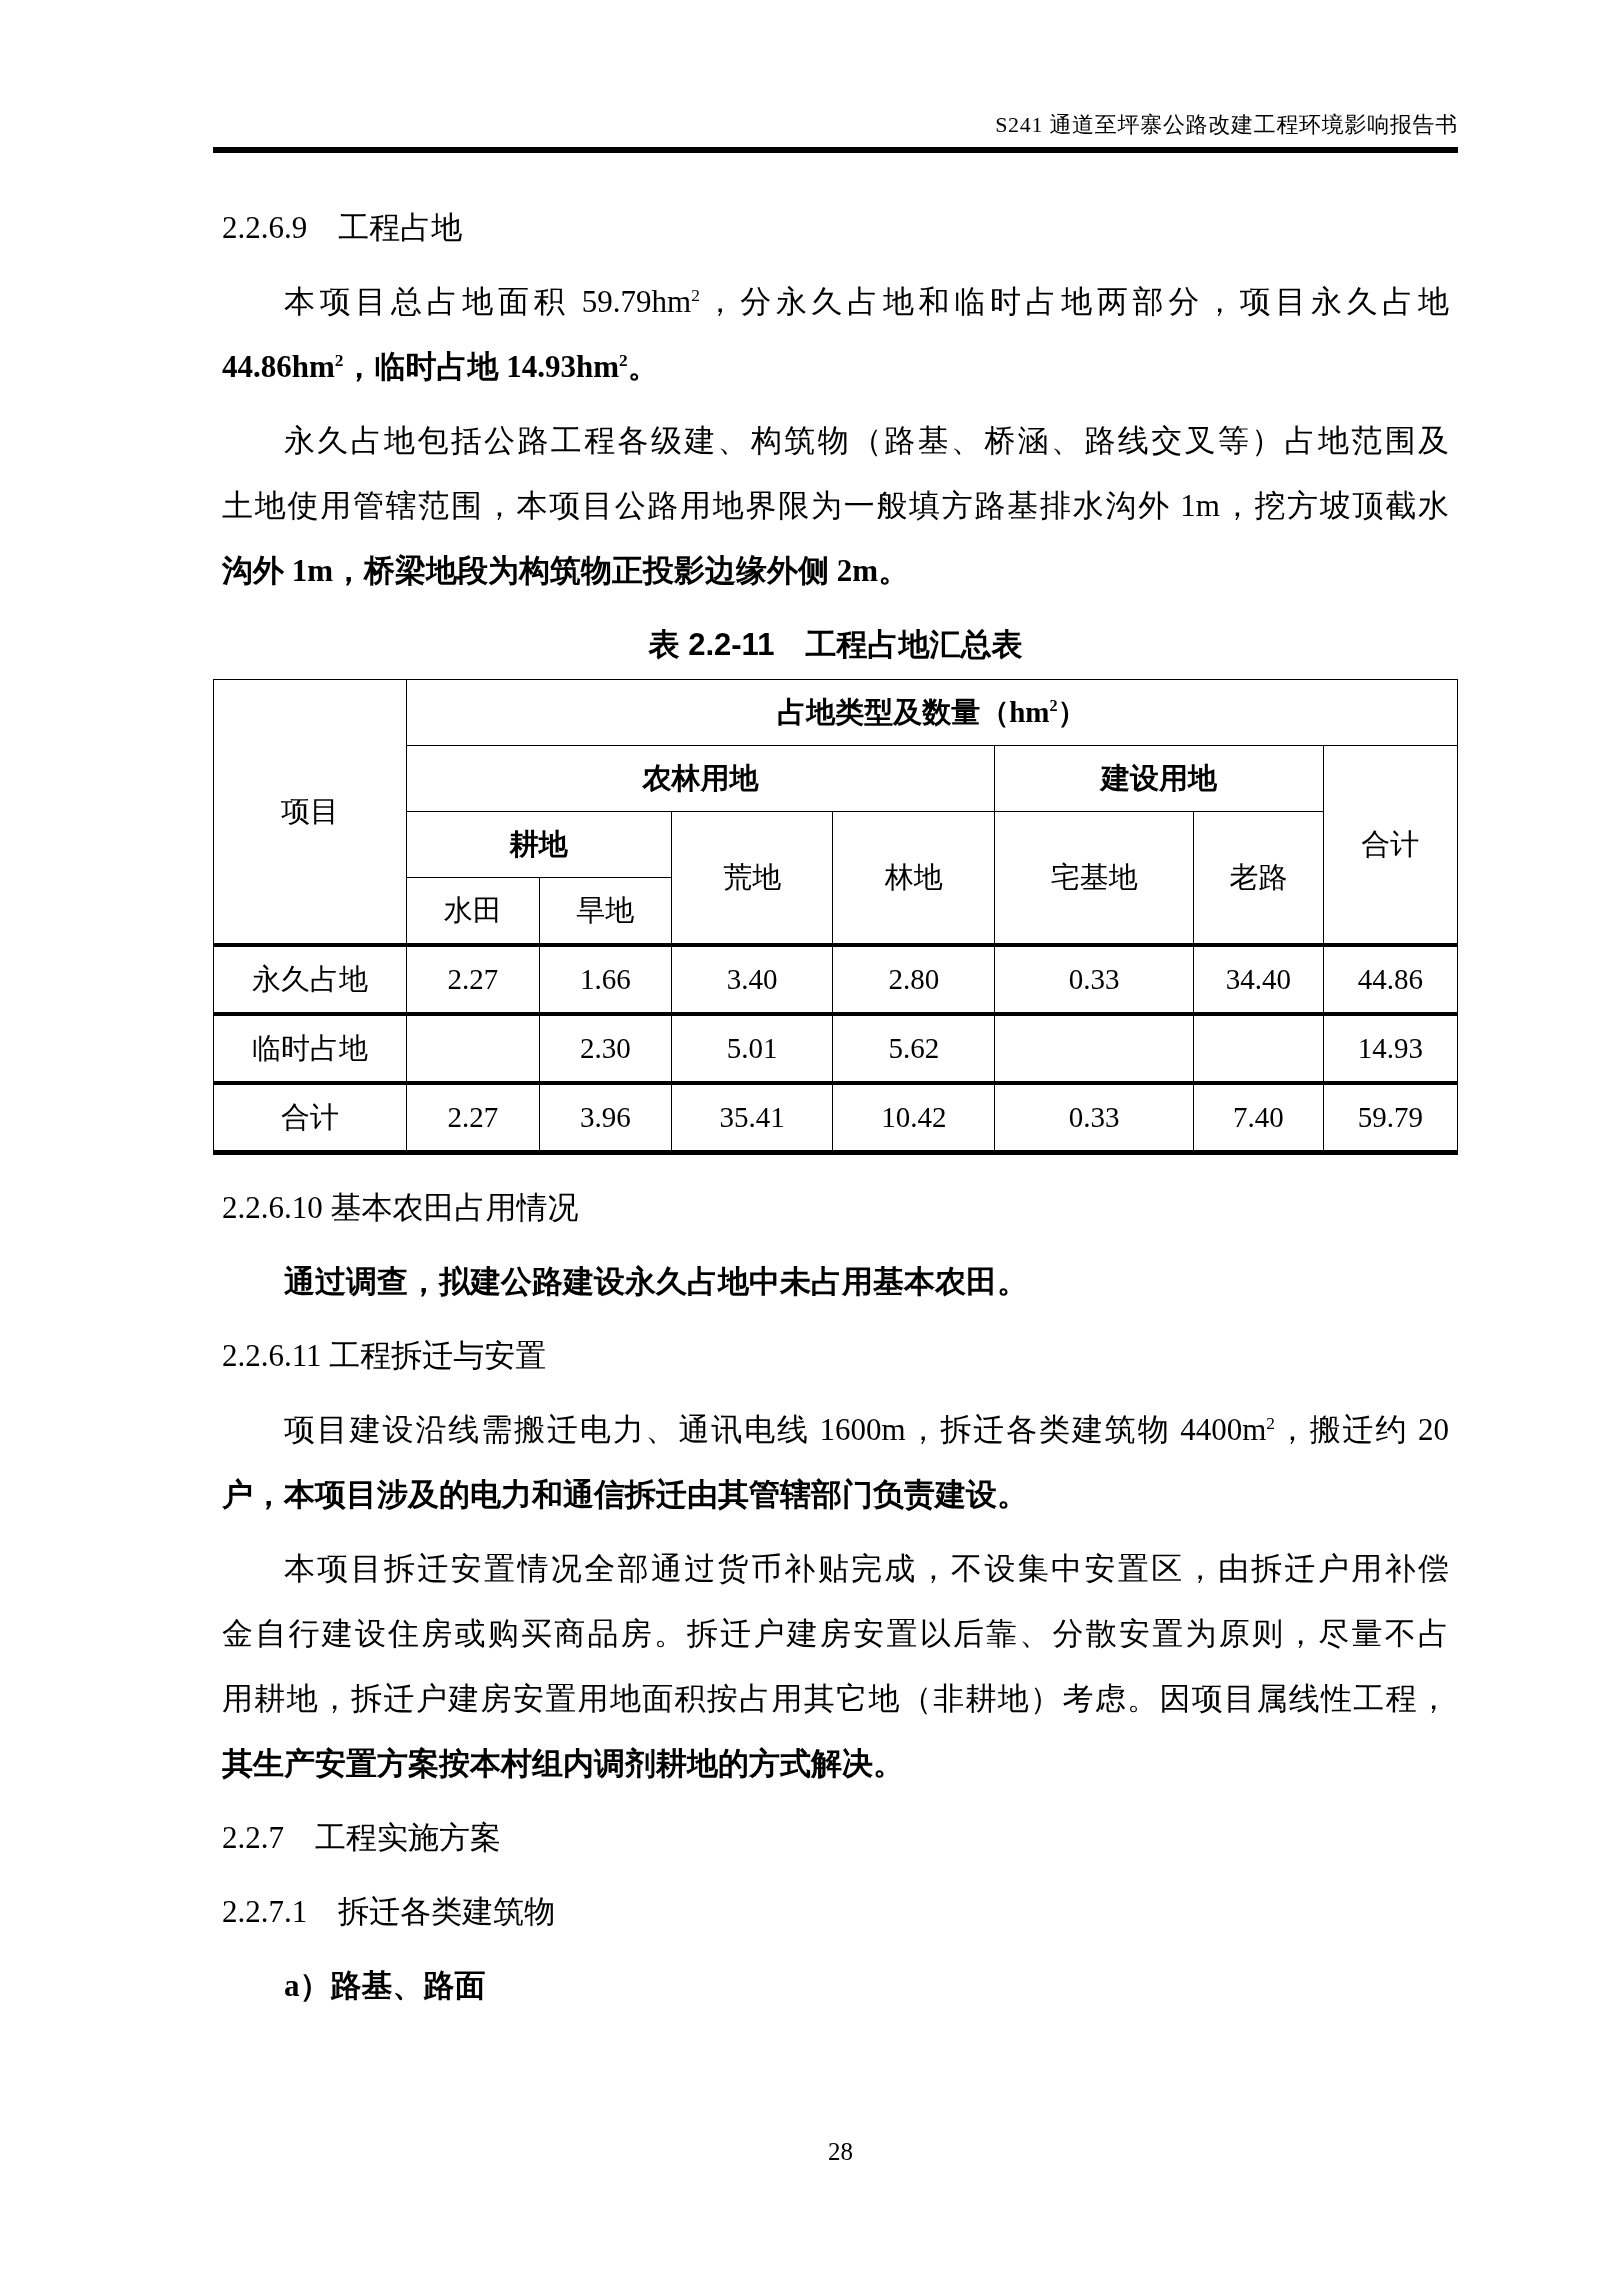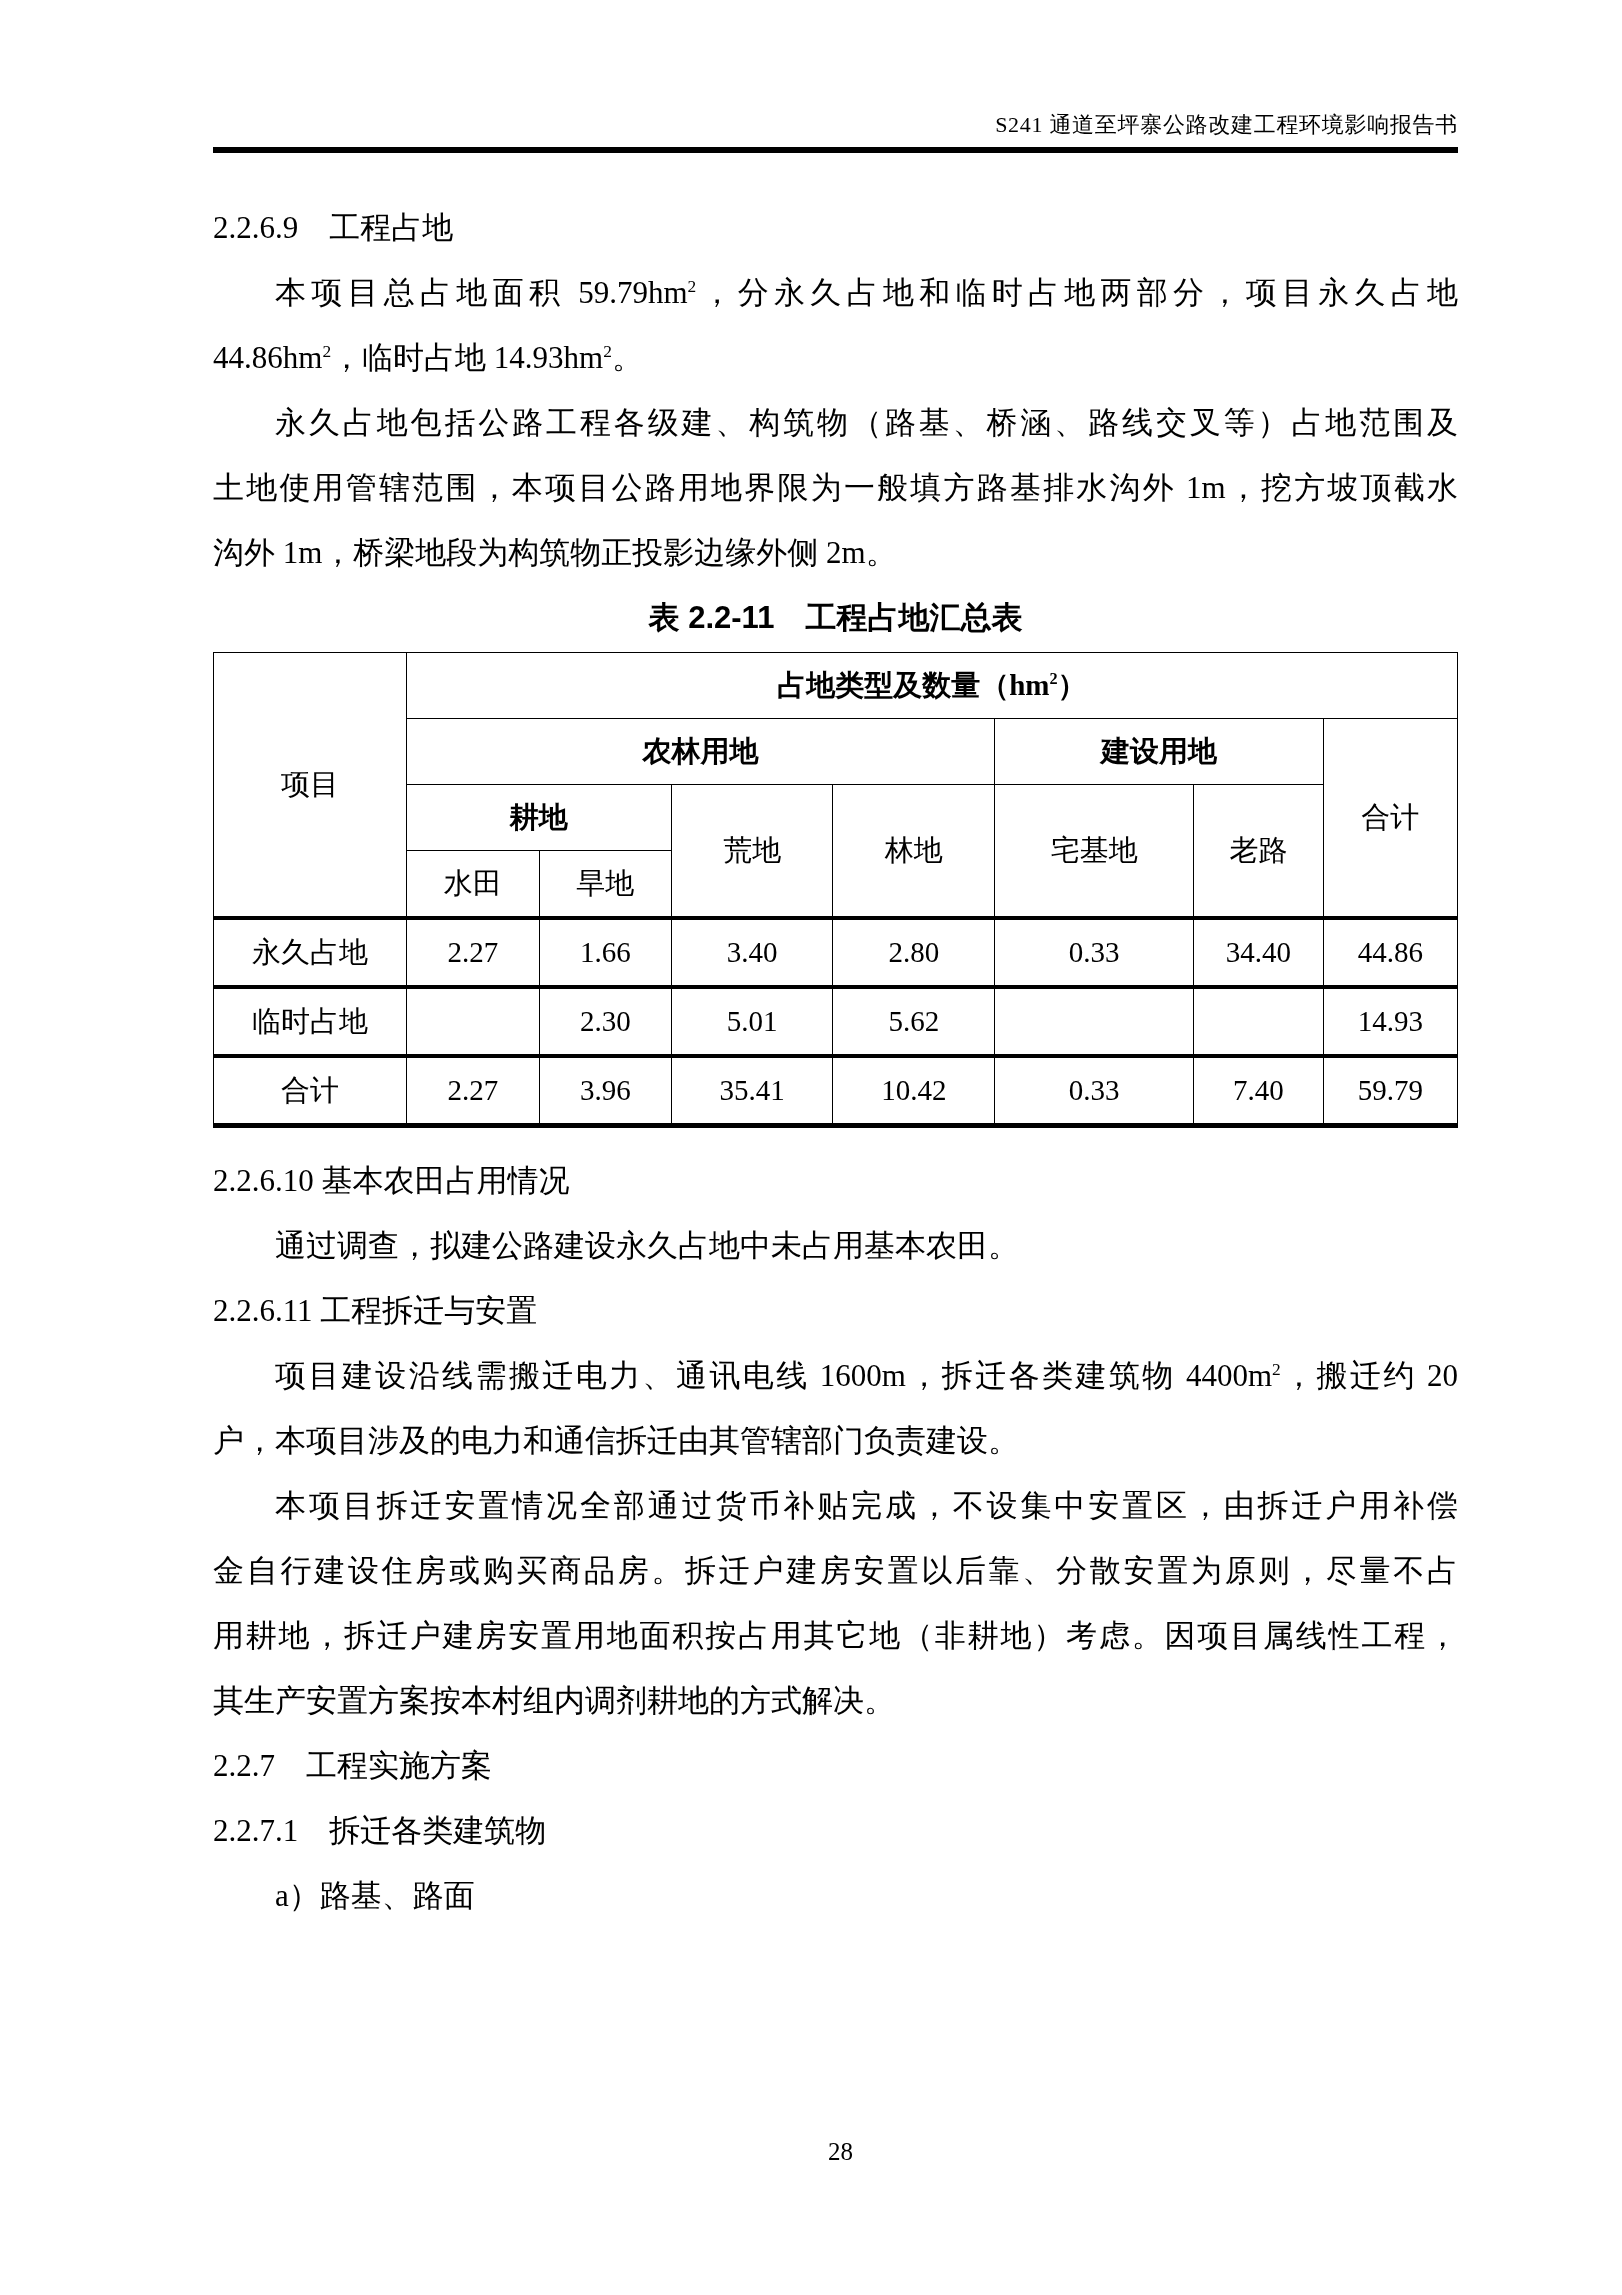--- a/index.html
+++ b/index.html
@@ -28,24 +28,24 @@
     margin-top: 7.9px;
     height: 5.9px;
     background: #000;
   }
   
   .content {
     margin: 42px 164px 0 213px;
     font-size: 31px;
     line-height: 65px;
   }
-  .block { margin: 0; }
+  .block { margin: 9px; }
   .ln { white-space: pre-wrap; }
   .para .ln { text-align: justify; text-align-last: justify; -moz-text-align-last: justify; }
-  .para .ln:last-child { text-align-last: left; -moz-text-align-last: left; }
+  .para .ln:last-child { text-align-last: left; font-weight: bold; -moz-text-align-last: left; }
   .para .ln:first-child { text-indent: 2em; }
   .heading .ln { text-align: left; text-align-last: left; }
   .sup { font-size: 0.56em; vertical-align: super; line-height: 0; }
   
   .table-title {
     text-align: center;
     font-family: "Liberation Sans", "DejaVu Sans", sans-serif;
     font-weight: bold;
     font-size: 31px;
     line-height: 65px;

